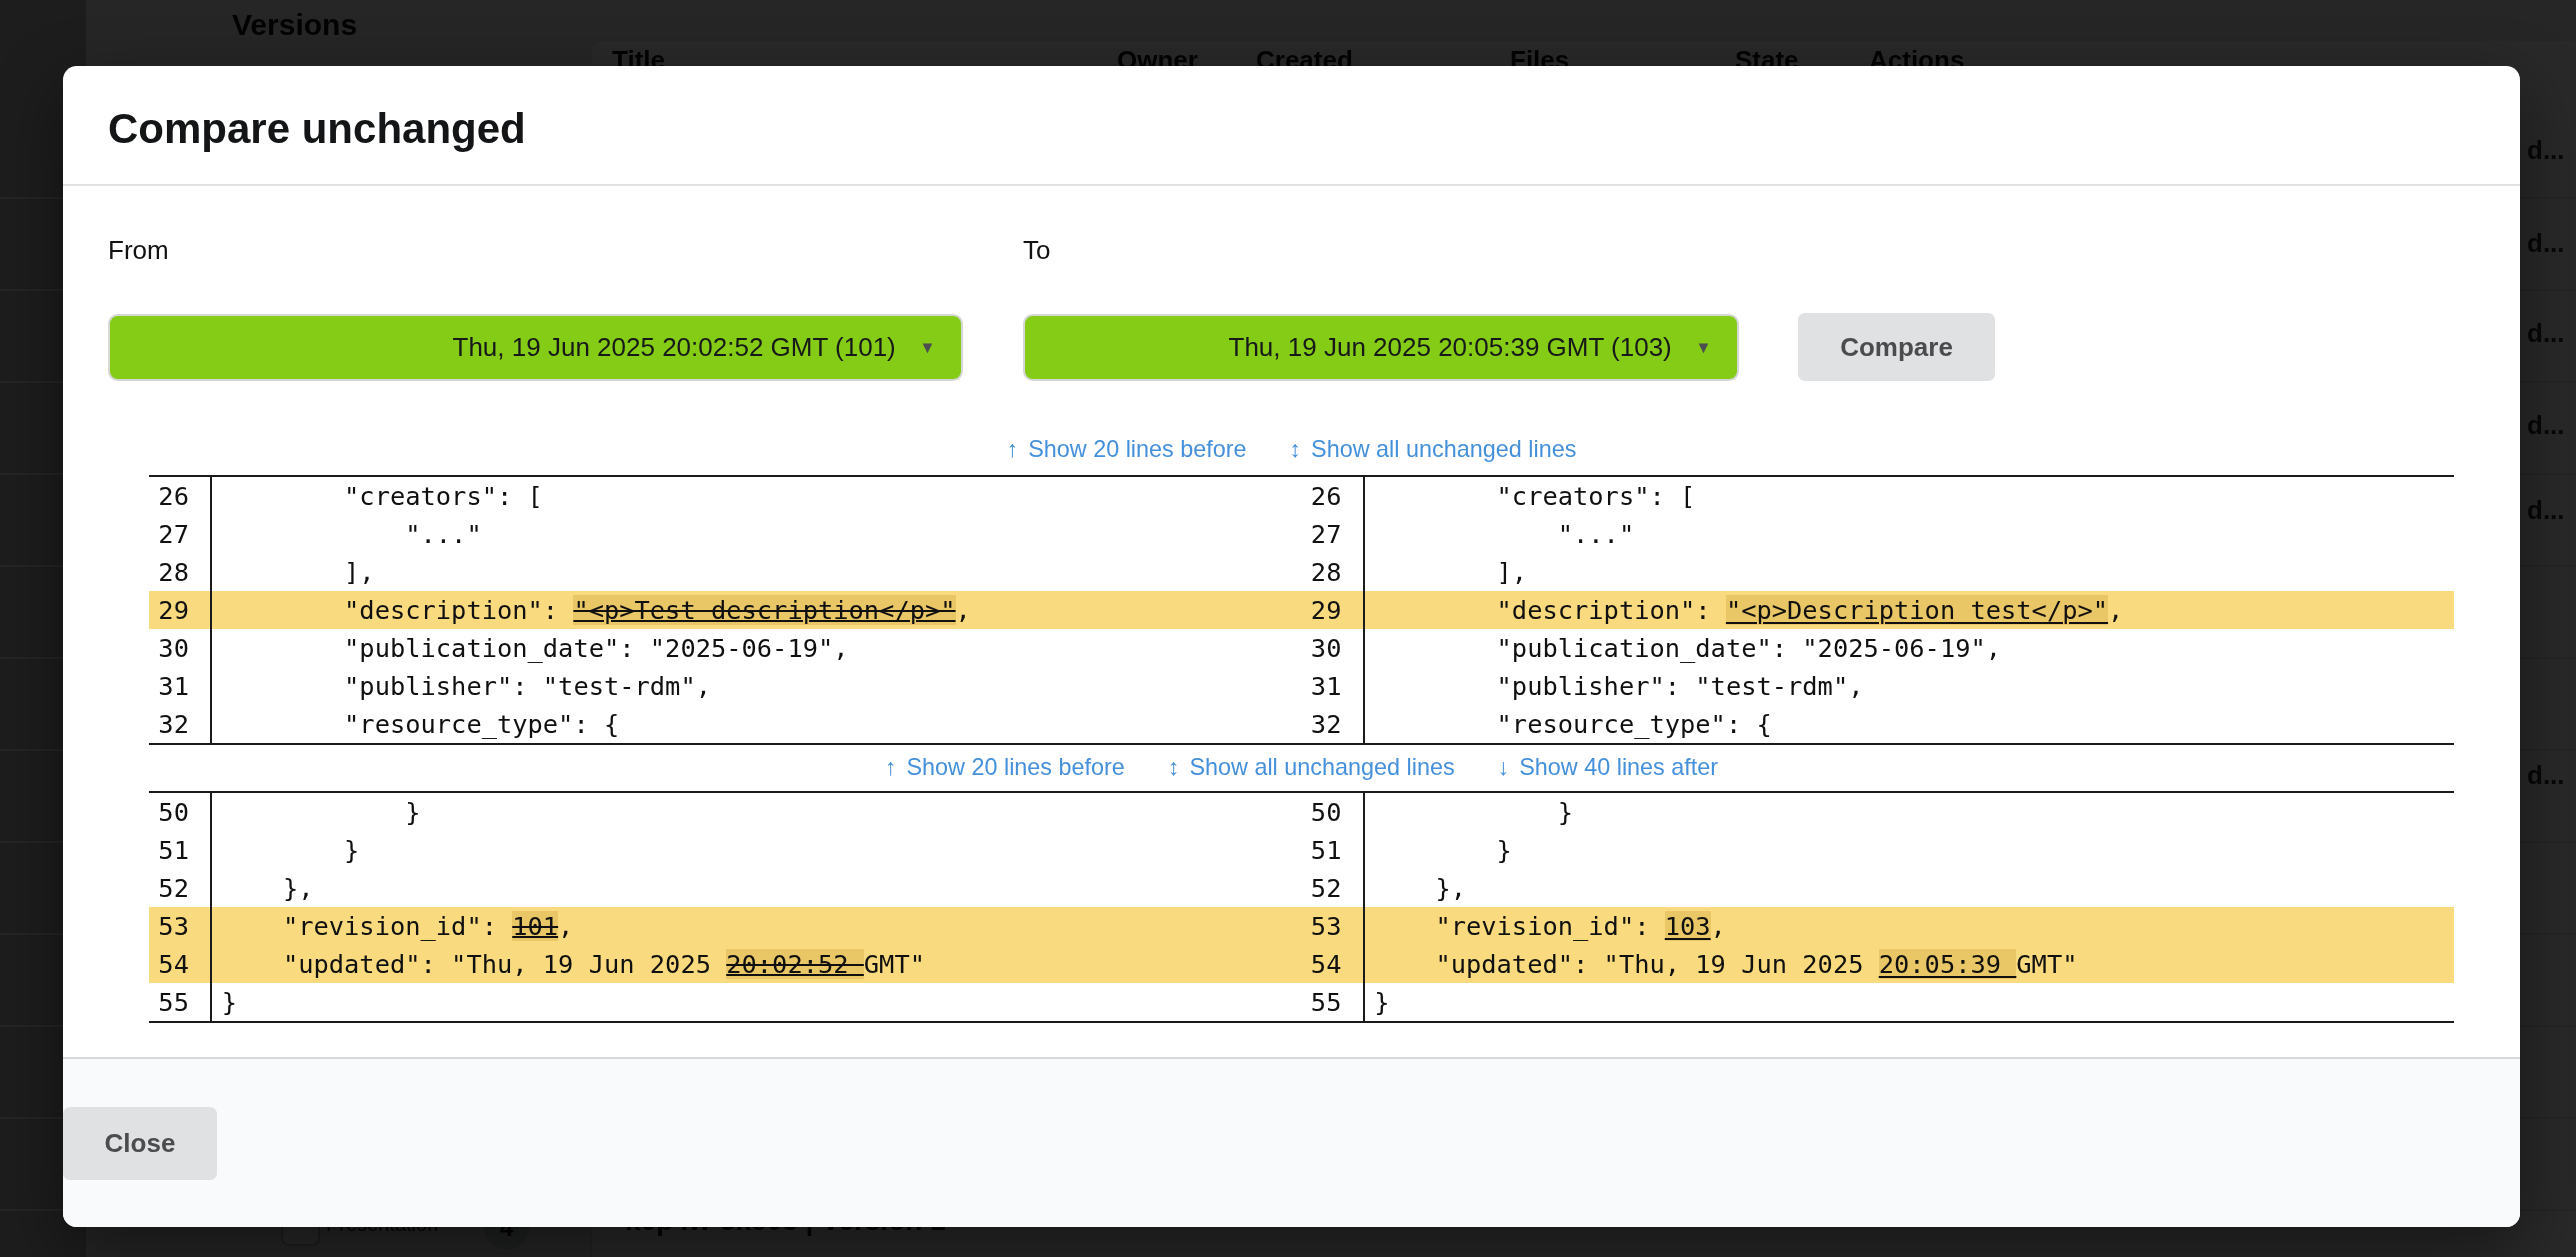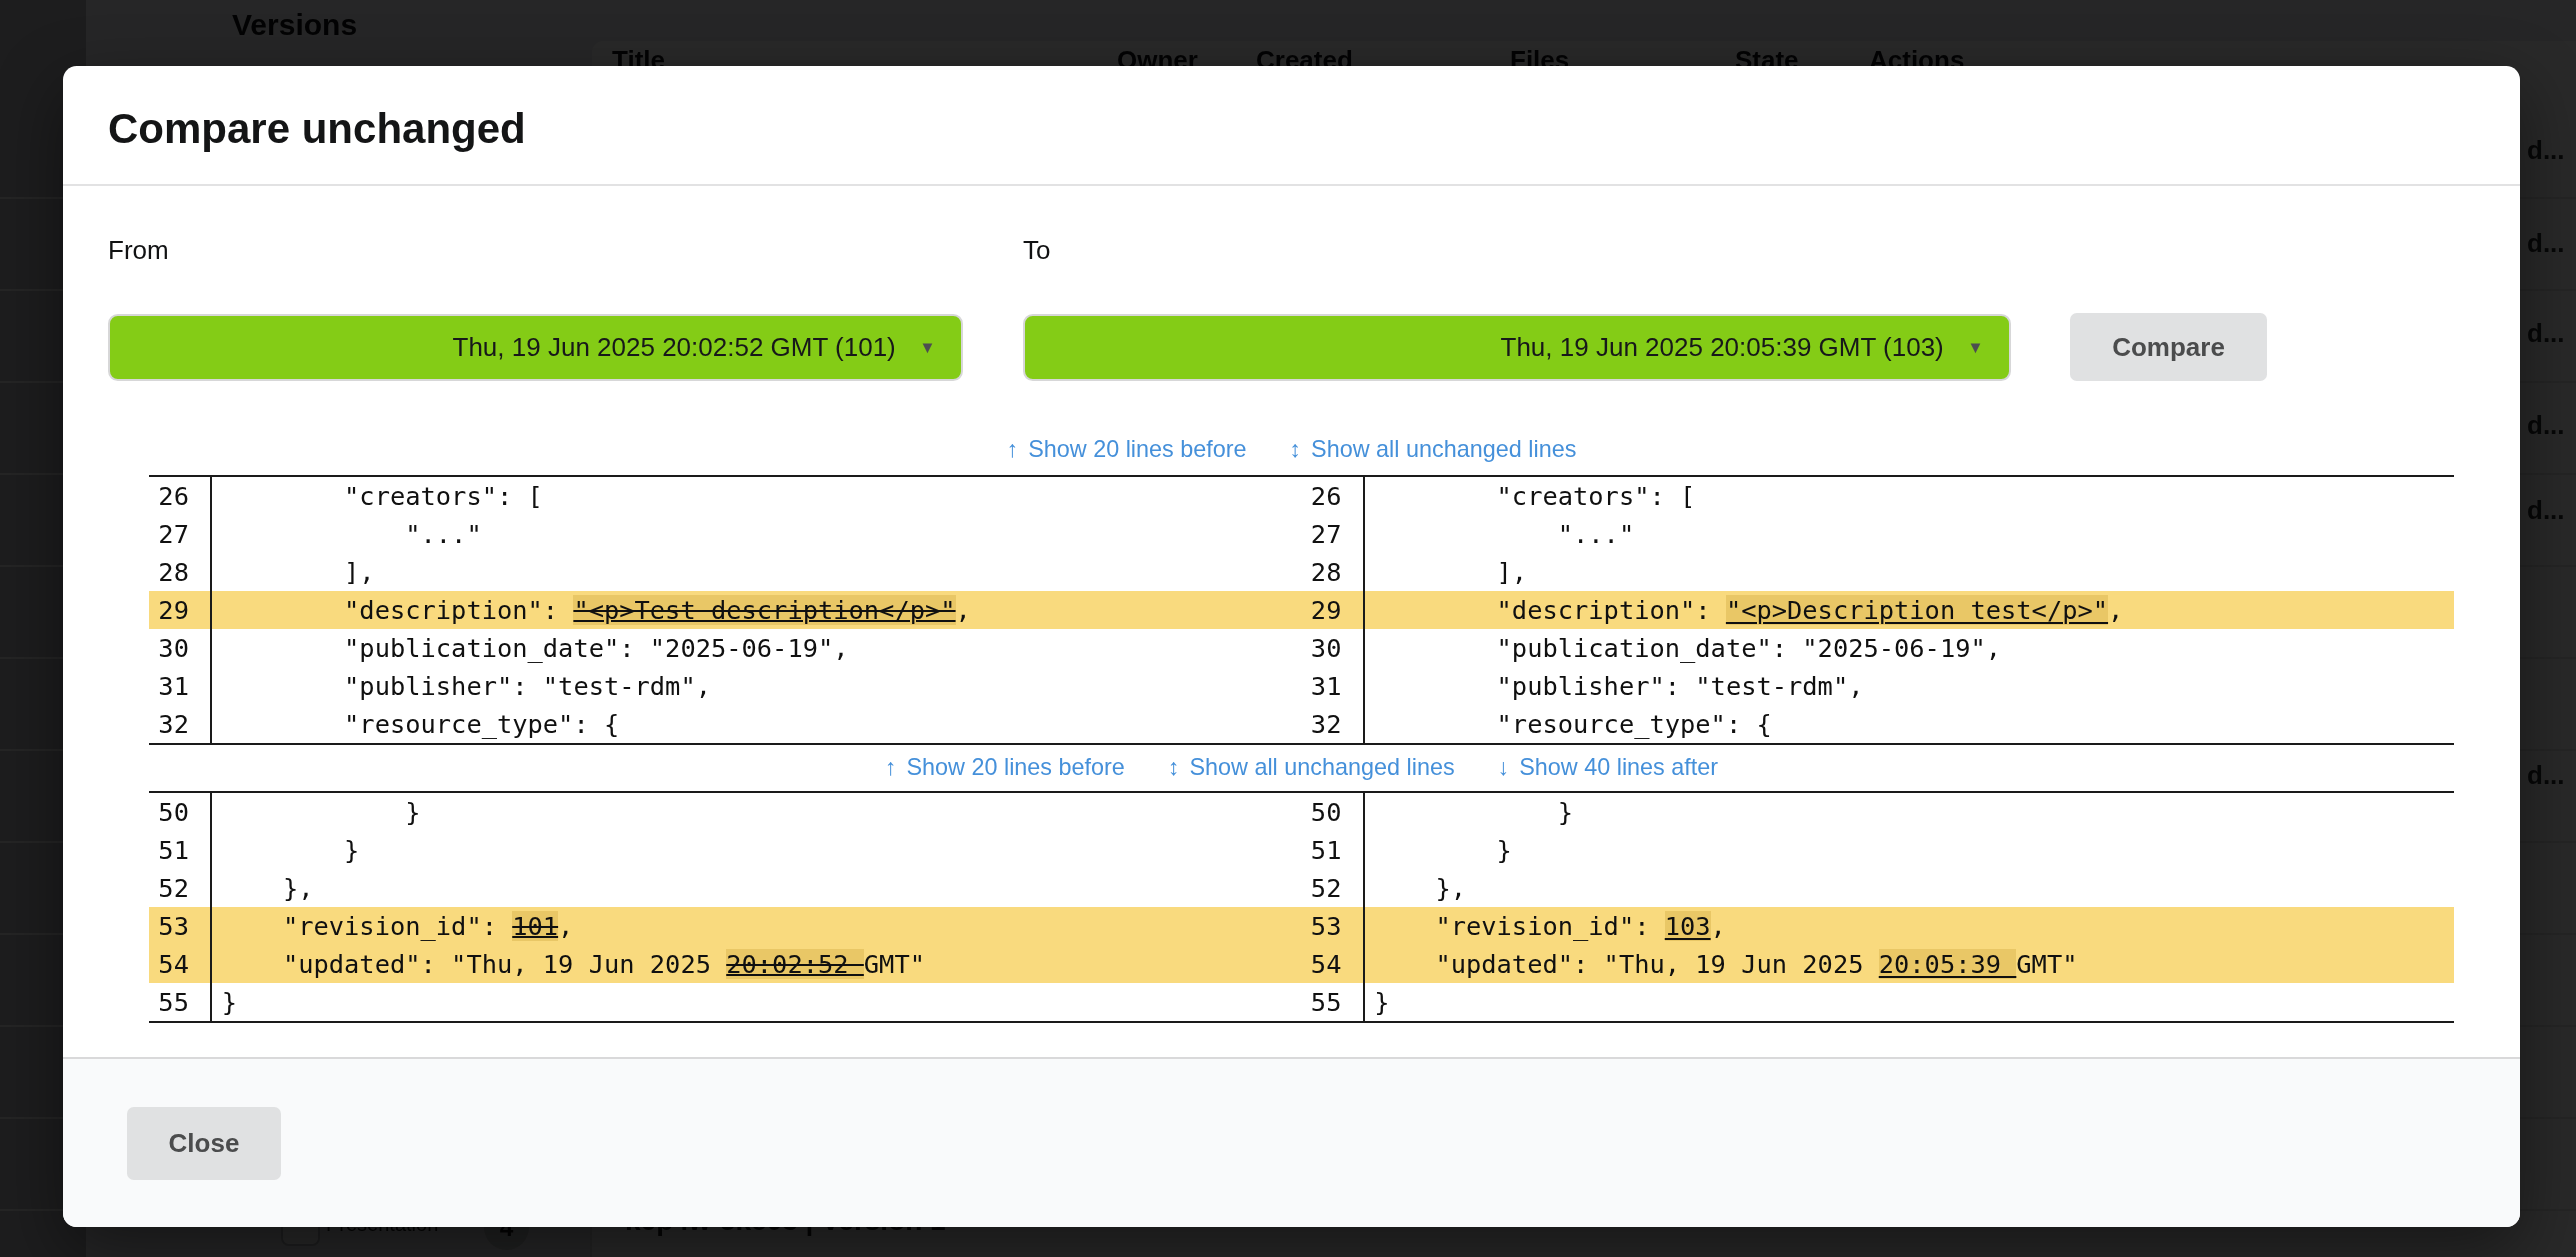--- a/index.html
+++ b/index.html
@@ -33,21 +33,21 @@
   .modal-title { font-size:42px; font-weight:bold; color:#141516; }
   .controls { display:flex; align-items:flex-end; margin:49px 45px 0 45px; }
   .select-group { display:flex; flex-direction:column; }
   .select-label { font-size:26px; color:#111213; margin-bottom:0; }
   .select-box { height:67px; border:2px solid #d7d7d8; border-radius:9.8px; background:#84cc16;
     display:flex; align-items:center; justify-content:flex-end; padding:0 25.4px 0 31px; cursor:pointer;margin-top:48px; }
   .select-box .val { font-size:26px; color:#17181a; }
   .caret { font-size:16.6px; color:#4d4e50; margin-left:23.4px; }
   .grp-from .select-box { width:855px; }
   .grp-to { margin-left:60px; }
-  .grp-to .select-box { width:988px; }
+  .grp-to .select-box { width:716px; }
   .btn { background:#e0e1e2; color:#4b4c4d; font-weight:bold; font-size:26px;
     border:none; border-radius:6.8px; cursor:pointer; font-family:"Liberation Sans", sans-serif; }
   .compare-btn { margin-left:59px; width:197px; height:68px; }
   
   .links-row { display:flex; justify-content:center; align-items:center; gap:43px; }
   .links-top { margin-top:53px; margin-bottom:9.8px; height:31px; }
   .links-mid { height:46px; }
   .dlink { display:flex; align-items:center; gap:9.8px; color:#4590da; font-size:23.4px; cursor:pointer; text-decoration:none; }
   .dlink .arr { font-size:23.4px; }
   .diff-wrap { margin:0 66px 0 86px; }
@@ -57,21 +57,21 @@
   .num { font-family:"DejaVu Sans Mono", monospace; font-size:25.4px; color:#111;
     text-align:center; padding-right:11.7px; line-height:38px; }
   .code { font-family:"DejaVu Sans Mono", monospace; font-size:25.4px; color:#101010;
     white-space:pre; line-height:38px; border-left:2px solid #1a1a1a; padding-left:9.8px; overflow:hidden; }
   .seg { white-space:pre; }
   .del { background:#e9c766; text-decoration:underline line-through; text-decoration-thickness:2px; }
   .ins { background:#e9c766; text-decoration:underline; text-decoration-thickness:2px; text-underline-offset:2.9px; }
   
   .modal-footer { position:absolute; left:0; right:0; bottom:0; height:170px; background:#f9fafb;
     border-top:2px solid #d9d9da; display:flex; align-items:center; }
-  .close-btn { margin-left:64px; width:154px; height:73px; }
+  .close-btn { width:154px; height:73px; }
 </style>
 </head>
 <body>
 
 <div class="bg-page">
   <div class="bg-left-strip"></div>
   <div class="bg-panel"></div>
   <div class="bg-rowlines"></div>
   <div class="bg-versions">Versions</div>
   <span class="bg-th" style="left:612px">Title</span>

